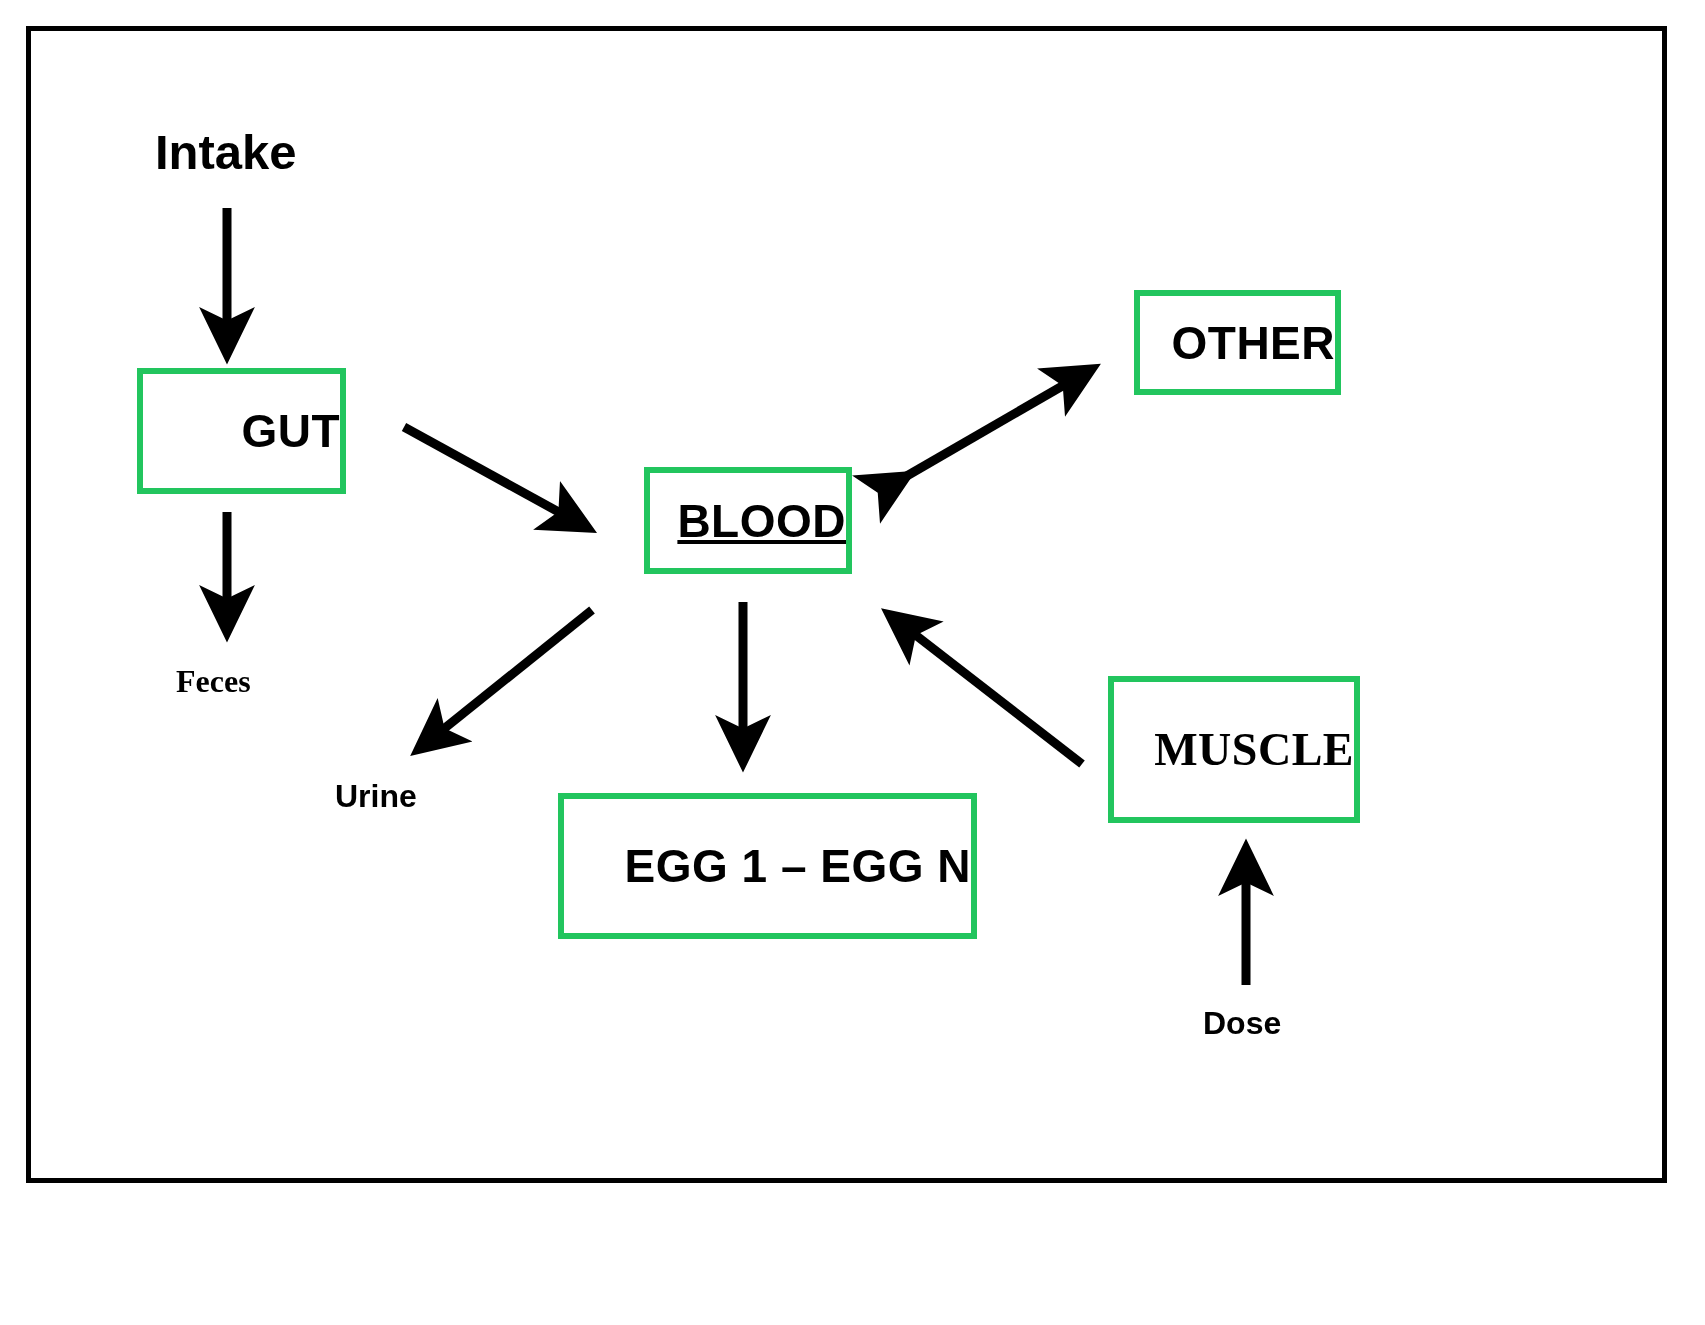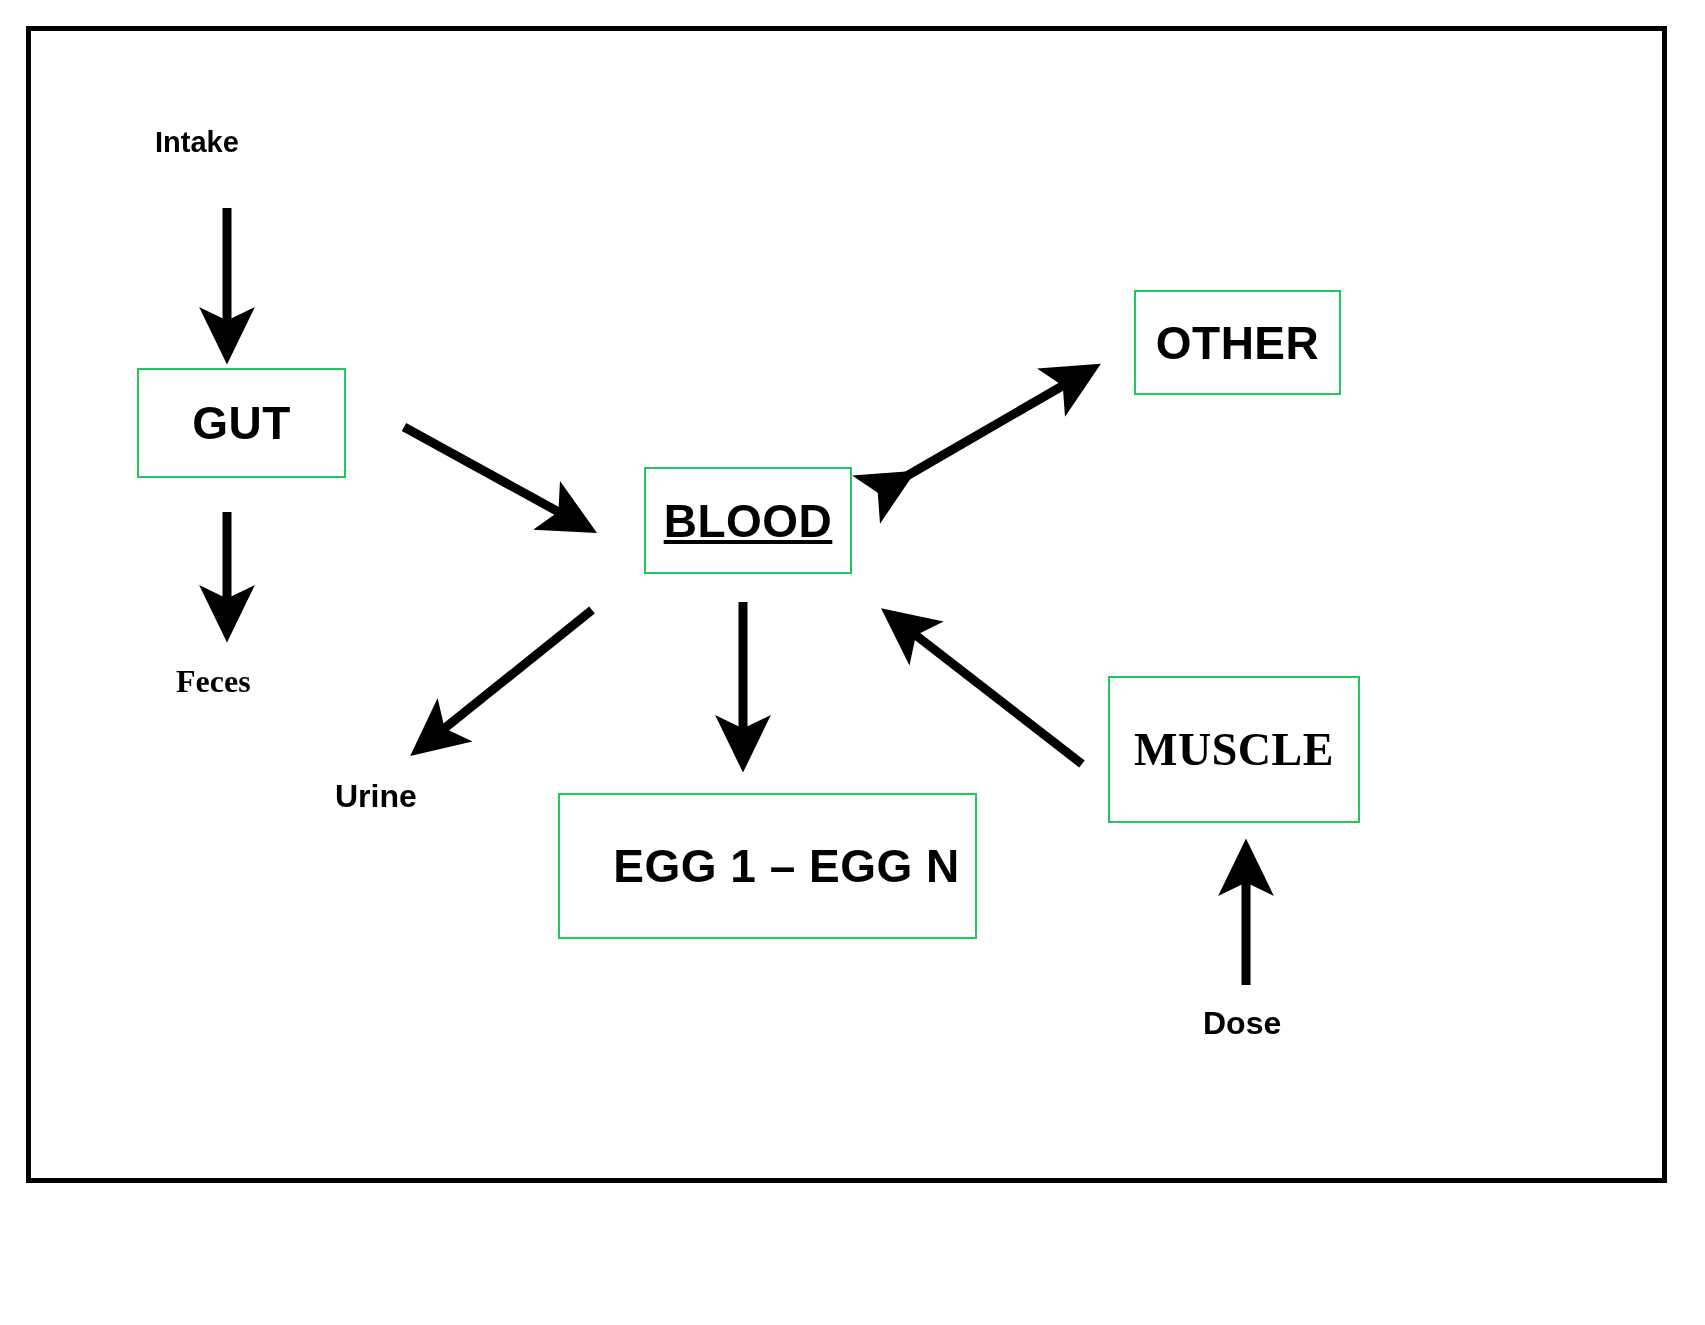--- a/index.html
+++ b/index.html
@@ -22,60 +22,60 @@
     top: 26px;
     width: 1641px;
     height: 1157px;
     border: 5px solid #000000;
     box-sizing: border-box;
     background: #ffffff;
   }
   
   .box {
     position: absolute;
-    border: 2px solid #22c55e;
+    border: 6px solid #22c55e;
     box-sizing: border-box;
     background: #ffffff;
     display: flex;
     align-items: center;
-    justify-content: center;
+    justify-content: flex-end;
   }
   .box-label {
     font-weight: bold;
     color: #000000;
     letter-spacing: 0.5px;
     white-space: nowrap;
     line-height: 1;
   }
   
   .plain-label {
     position: absolute;
     font-weight: bold;
     color: #000000;
     white-space: nowrap;
     line-height: 1;
   }
   
-  #box-gut      { left: 137px; top: 368px;  width: 209px; height: 110px; }
+  #box-gut      { left: 137px; top: 368px;  width: 209px; height: 126px; }
   #box-gut .box-label { font-size: 46px; }
 
   #box-blood    { left: 644px; top: 467px;  width: 208px; height: 107px; text-decoration: underline; }
   #box-blood .box-label { font-size: 46px; }
 
   #box-other    { left: 1134px; top: 290px; width: 207px; height: 105px; }
   #box-other .box-label { font-size: 46px; }
 
   #box-muscle   { left: 1108px; top: 676px; width: 252px; height: 147px; }
   #box-muscle .box-label { font-size: 46px; font-family: Liberation Serif, serif; }
 
   #box-egg      { left: 558px; top: 793px;  width: 419px; height: 146px; padding-left: 38px; }
   #box-egg .box-label { font-size: 46px; }
 
   
-  #label-intake { left: 155px; top: 128px;  font-size: 29px; }
+  #label-intake { left: 155px; top: 128px;  font-size: 49px; }
   #label-feces  { left: 176px; top: 665px;  font-size: 32px; font-family: Liberation Serif, serif; }
   #label-urine  { left: 335px; top: 780px;  font-size: 32px; }
   #label-dose   { left: 1203px; top: 1007px; font-size: 32px; }
 
   
   #arrow-layer {
     position: absolute;
     left: 0;
     top: 0;
     width: 1705px;

